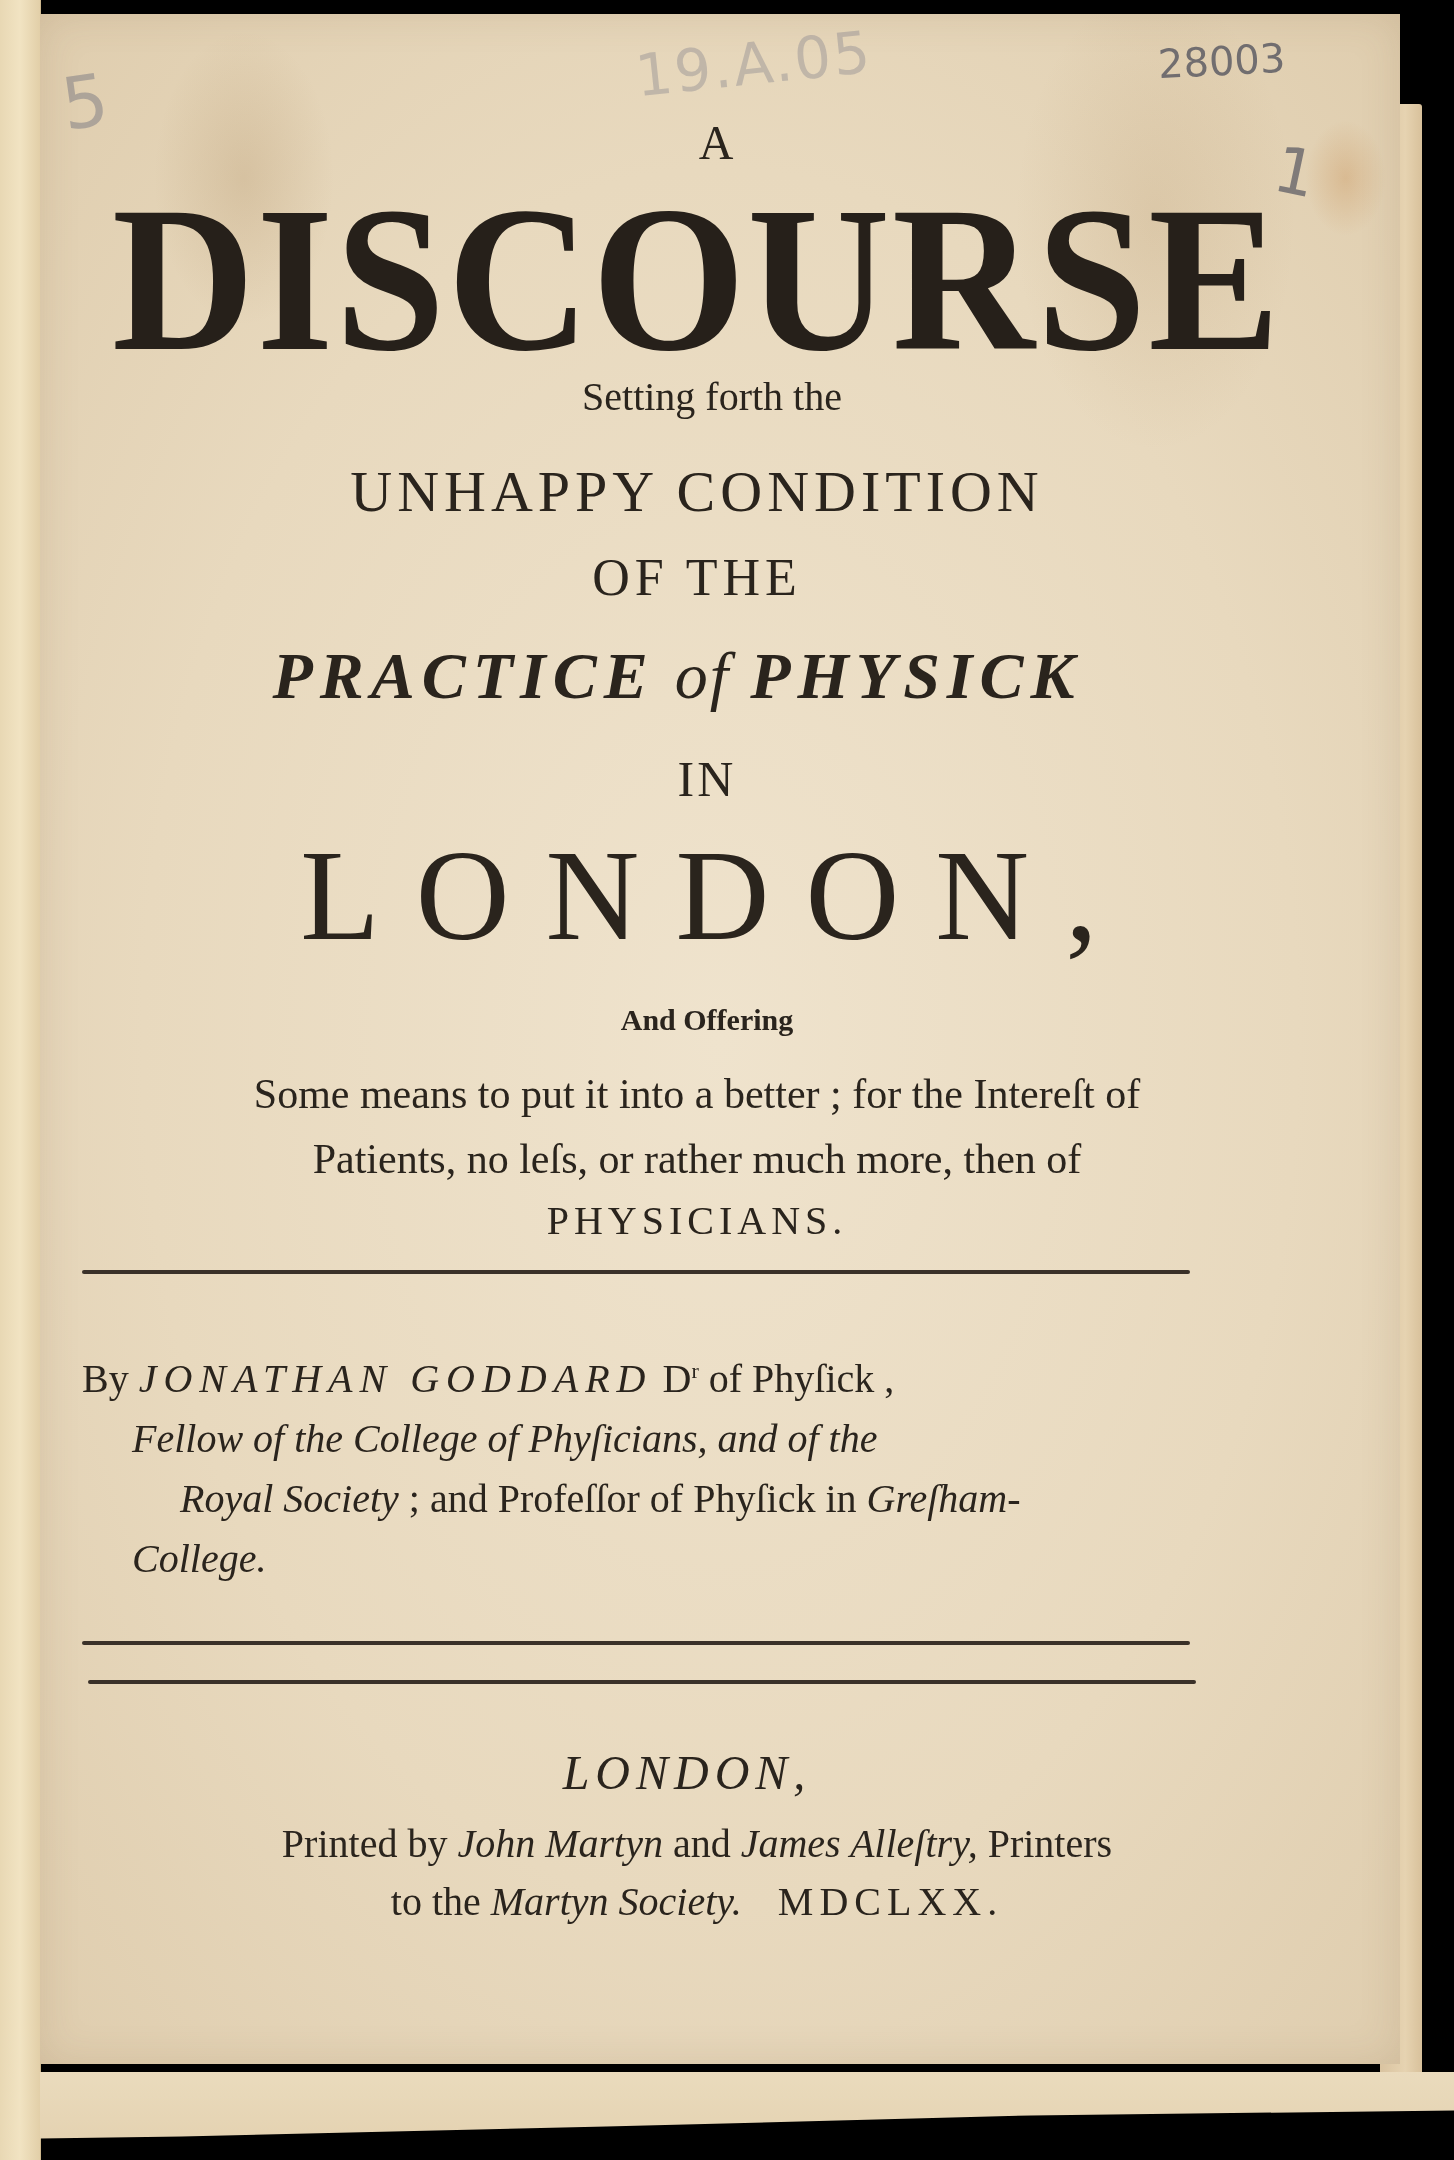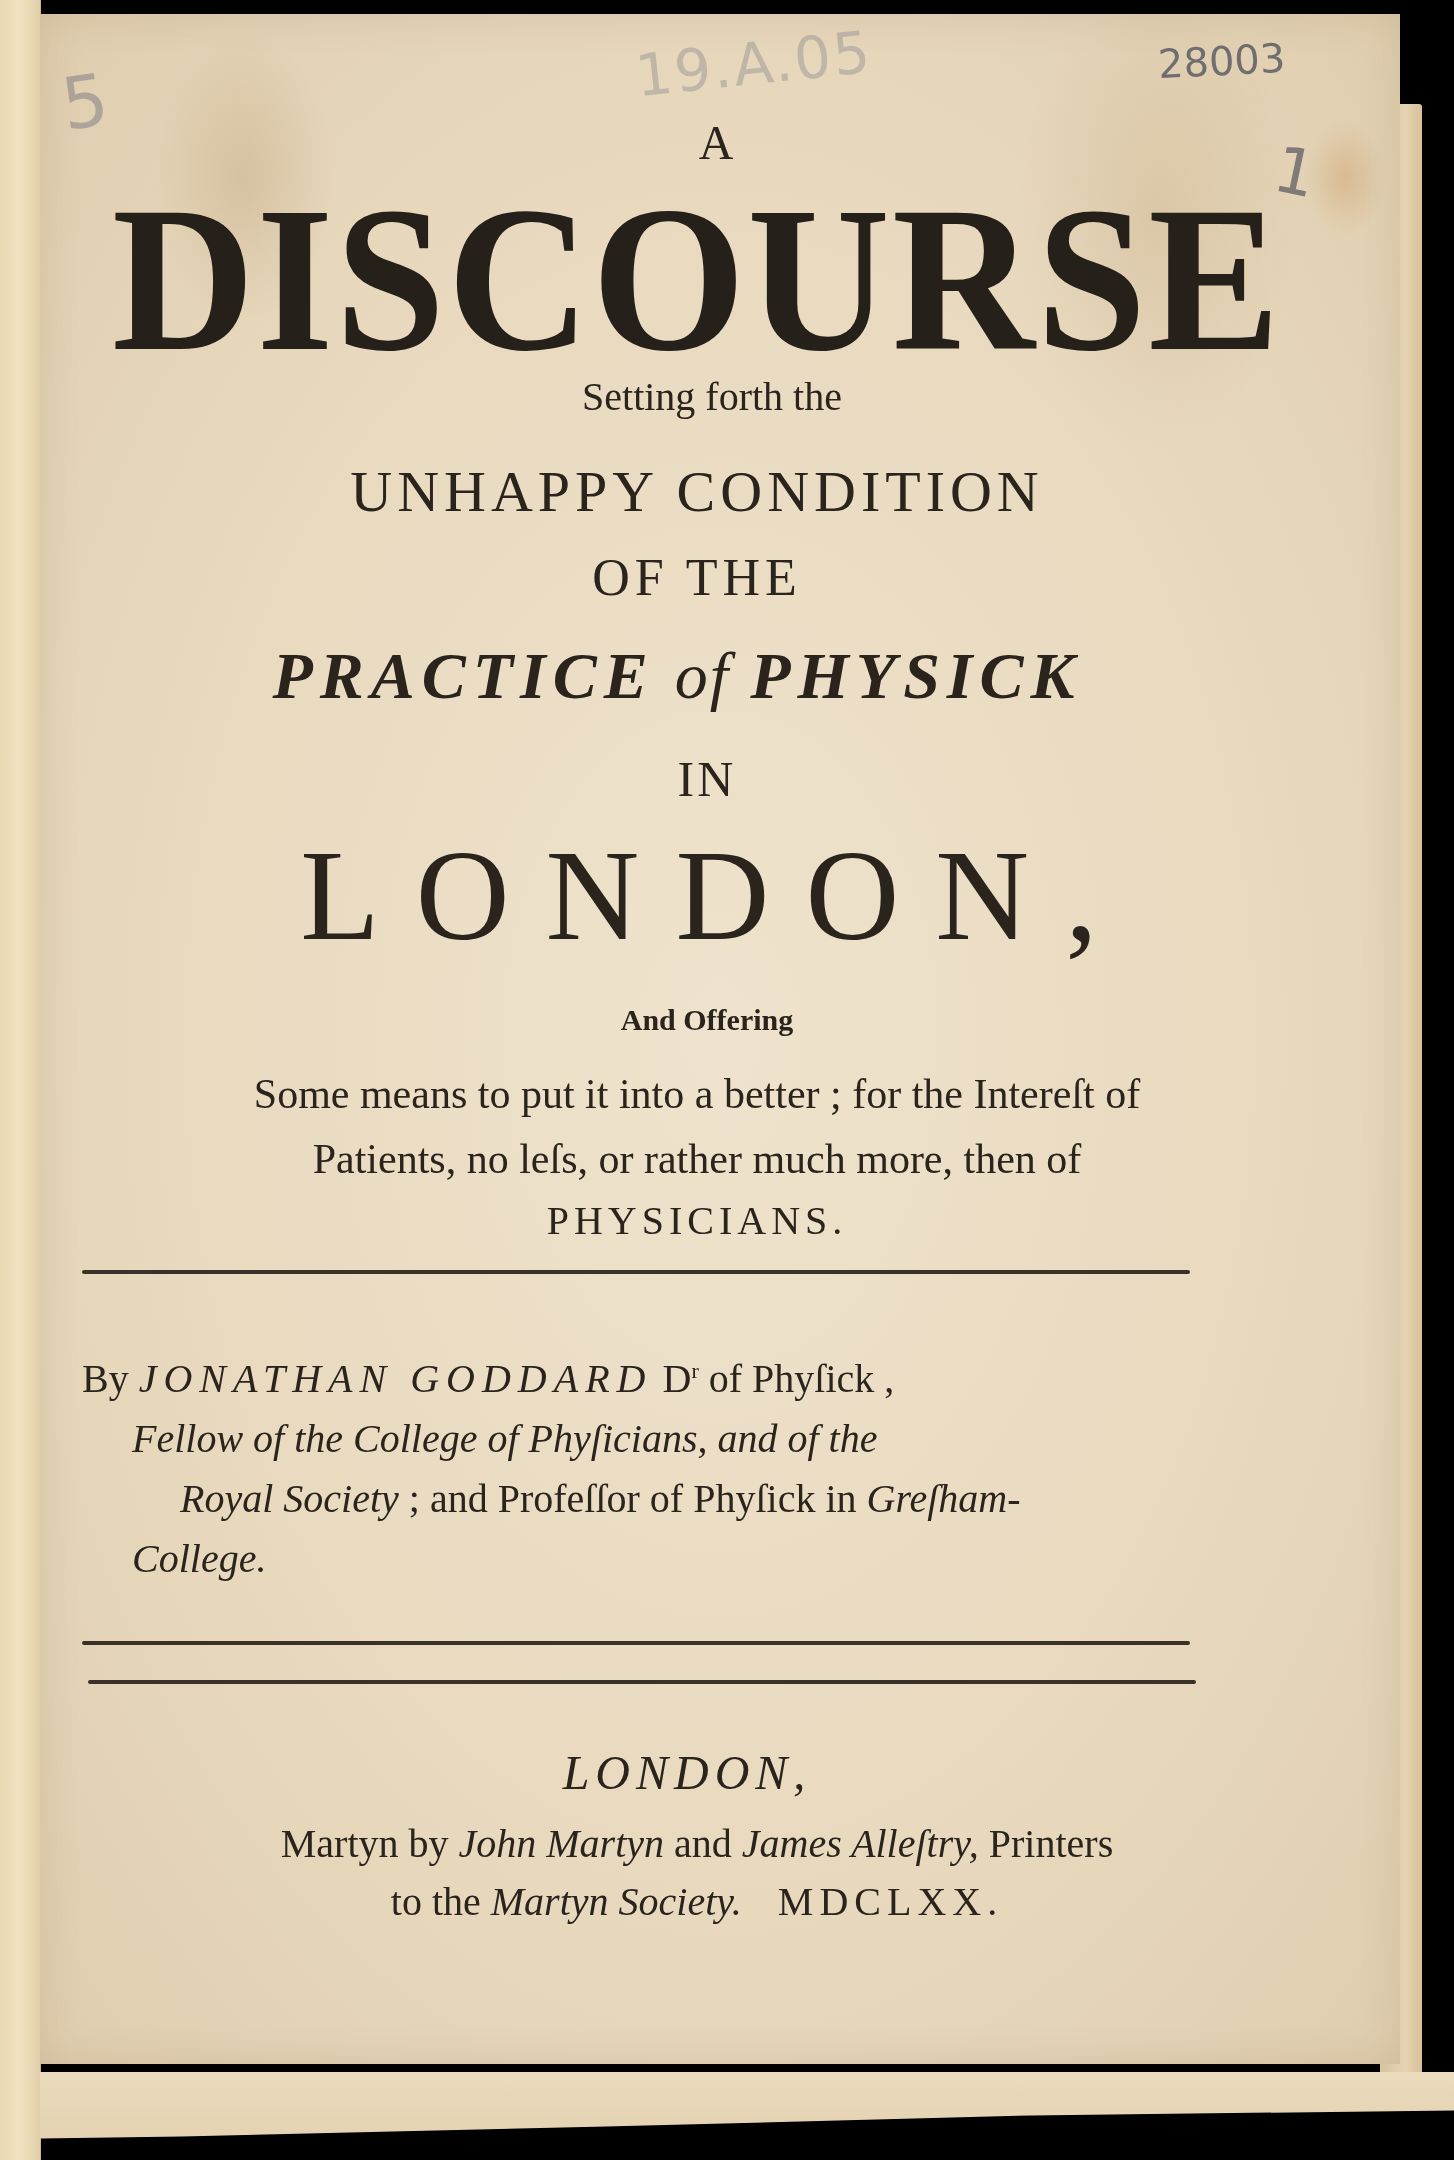--- a/index.html
+++ b/index.html
@@ -157,21 +157,21 @@
   <span>; and Profeſſor of Phyſick in</span>
   <span class="it">Greſham-</span>
 </div>
 <div class="byline by-4 it">College.</div>
 
 <div class="rule rule-2"></div>
 <div class="rule rule-3"></div>
 
 <div class="tp t-imprint-city">LONDON,</div>
 <div class="tp t-imprint-1">
-  <span>Martyn by</span>
+  <span>Printed by</span>
   <span class="it">John Martyn</span>
   <span>and</span>
   <span class="it">James Alleſtry,</span>
   <span>Printers</span>
 </div>
 <div class="tp t-imprint-2">
   <span>to the</span>
   <span class="it">Martyn Society.</span>
   <span class="roman">MDCLXX.</span>
 </div>

